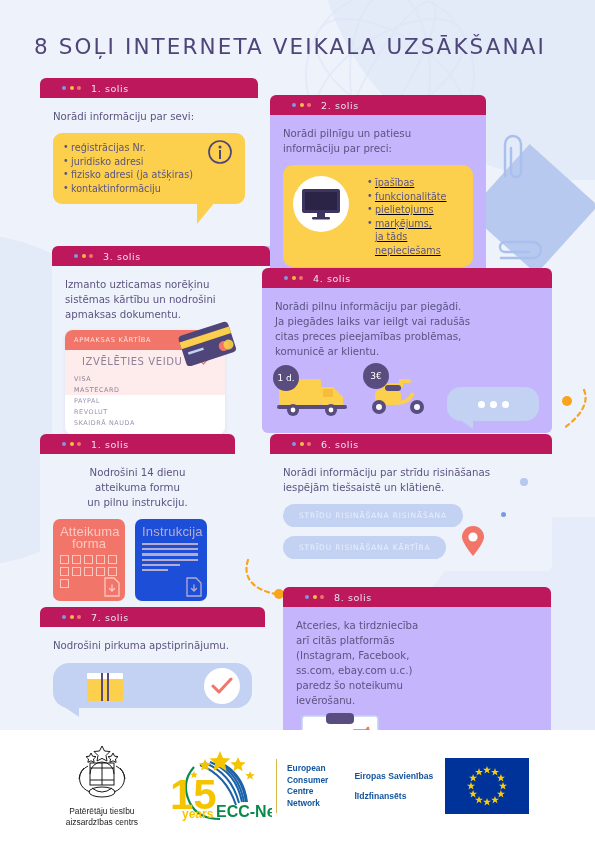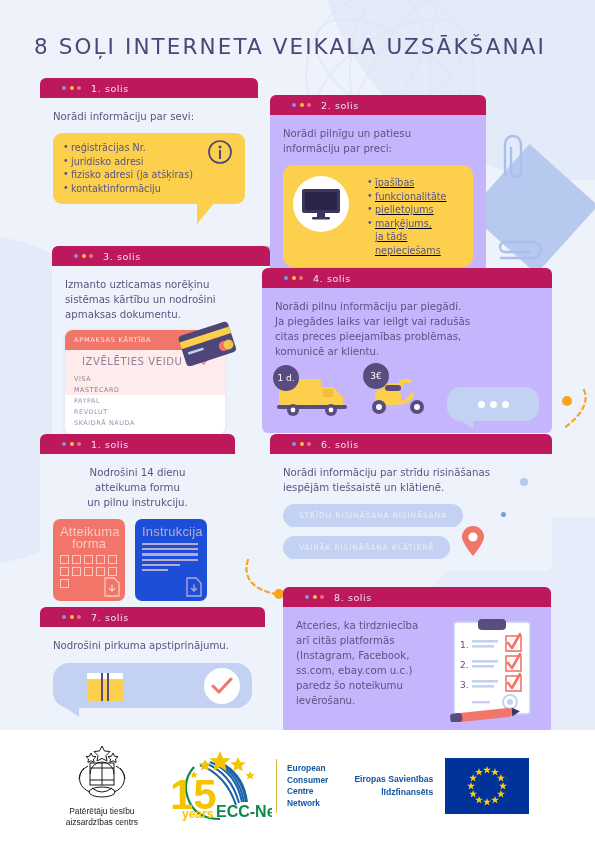--- a/index.html
+++ b/index.html
@@ -211,21 +211,21 @@
     border-right: 16px solid #c3d2f2;
     border-bottom: 11px solid transparent;
   }
   .check-circle {
     width: 36px; height: 36px; border-radius: 50%; background: #fff;
     position: absolute; right: 12px; top: 5px;
     display: flex; align-items: center; justify-content: center;
   }
   
   #step8 { left: 283px; top: 587px; width: 268px; }
-  #step8 .card-body { min-height: 112px; display: flex; gap: 4px; }
+  #step8 .card-body { min-height: 112px; display: flex; gap: 4px; flex-direction: column; }
   
   .dashed { position: absolute; pointer-events: none; }
   .orange-dot {
     position: absolute; width: 10px; height: 10px;
     border-radius: 50%; background: #f8a51b;
   }
   
   .footer {
     position: absolute; left: 0; bottom: 0;
     width: 595px; height: 112px; background: #fff;
@@ -235,22 +235,22 @@
   .f-caption {
     color: #232323; font-size: 8.4px; line-height: 11px; text-align: center;
     margin-top: 4px; font-family: "Liberation Sans", sans-serif;
   }
   .ecc-text {
     color: #12559e; font-size: 8.4px; line-height: 11.5px; font-weight: bold;
     font-family: "Liberation Sans", sans-serif;
   }
   .vsep { width: 1px; height: 54px; background: #d8b84a; }
   .eu-co {
-    color: #12559e; font-size: 8.6px; line-height: 13px; font-weight: bold;
-    font-family: "Liberation Sans", sans-serif; text-align: right;
+    color: #12559e; font-size: 8.6px; line-height: 20px; font-weight: bold;
+    font-family: "Liberation Sans", sans-serif; text-align: left;
   }
   .eu-flag {
     width: 84px; height: 56px; background: #003399;
     position: relative;
   }
 </style>
 </head>
 <body>
 
 <div id="page">
@@ -506,21 +506,21 @@
           <i class="d1"></i>
           <i class="d2"></i>
           <i class="d3"></i>
         </span>
       <span class="step-label">6. solis</span>
     </div>
     <div class="card-body">
       <div class="body-text">Norādi informāciju par strīdu risināšanas
 iespējām tiešsaistē un klātienē.</div>
       <div><span class="pill">STRĪDU RISINĀŠANA RISINĀŠANA</span></div>
-      <div><span class="pill">VAIRĀK RISINĀŠANA KLĀTIENĒ</span></div>
+      <div><span class="pill">STRĪDU RISINĀŠANA KĀRTĪBA</span></div>
       <svg class="pin" width="26" height="32" viewBox="0 0 26 32">
         <path d="M13 31 C13 31 24 18 24 12 A11 11 0 1 0 2 12 C2 18 13 31 13 31 Z" fill="#f2756a"></path>
         <circle cx="13" cy="12" r="4.6" fill="#fff"></circle>
       </svg>
       <div class="blue-dot" style="right:24px;top:24px;width:8px;height:8px"></div>
       <div class="blue-dot" style="right:46px;top:58px;width:5px;height:5px;background:#7a9ae0"></div>
     </div>
   </div>
 
   <div class="card" id="step7">

